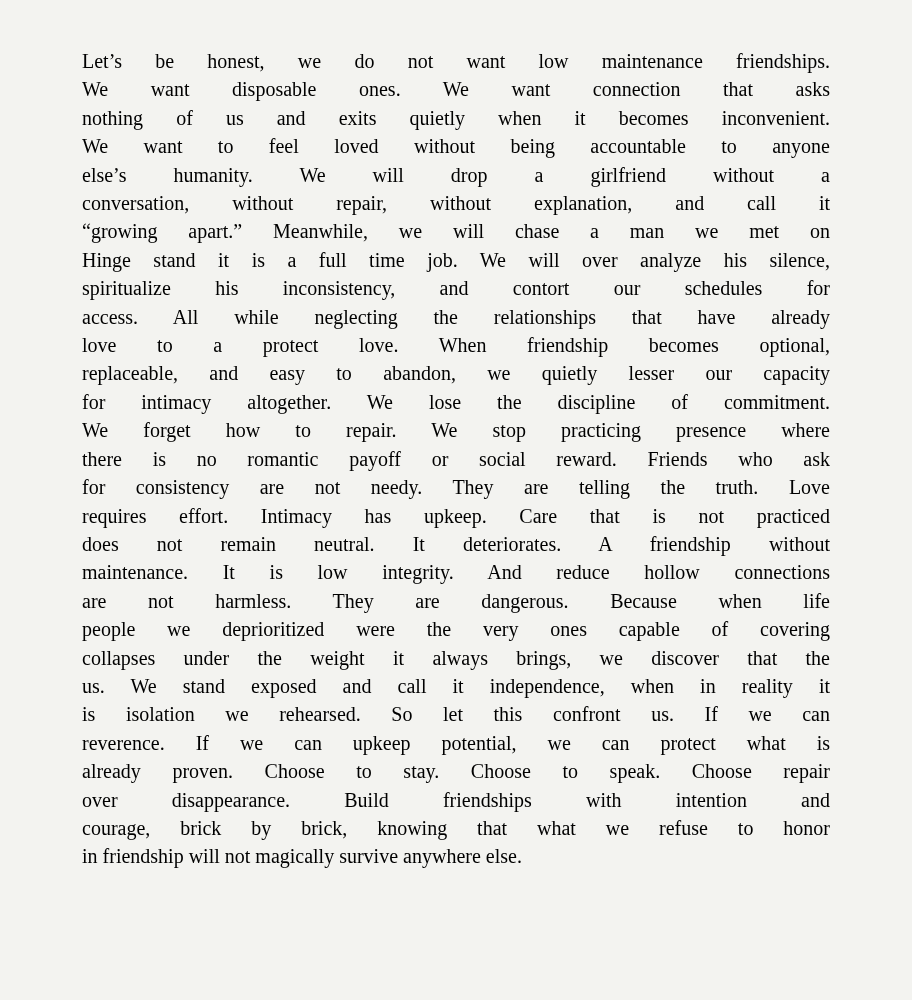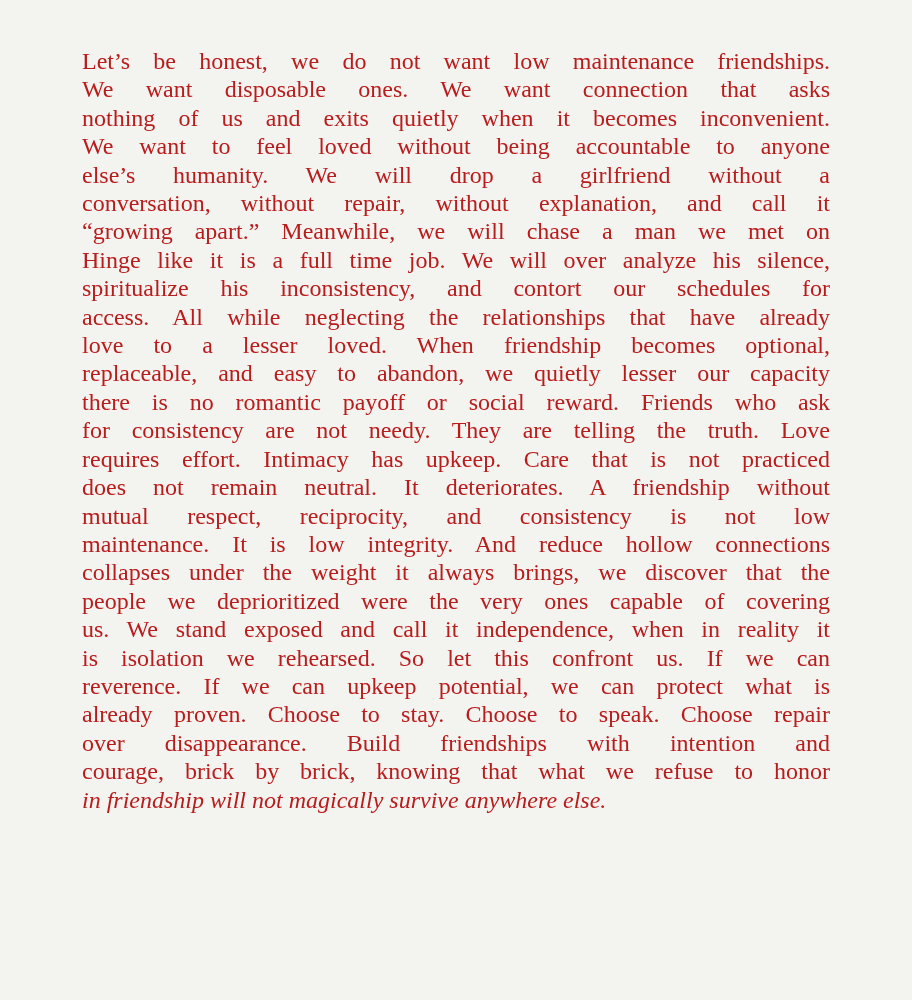--- a/index.html
+++ b/index.html
@@ -14,59 +14,60 @@
   }
   .page {
     box-sizing: border-box;
     width: 912px;
     height: 1000px;
     padding: 47px 82px 0 82px;
     background: #f3f3f0;
   }
   .essay .line {
     font-family: "Liberation Serif", "DejaVu Serif", serif;
-    font-size: 24px;
+    font-size: 20px;
     line-height: 28.4px;
-    color: #b91c1c;
+    color: #000000;
     text-align: justify;
     text-align-last: justify;
     -moz-text-align-last: justify;
     white-space: normal;
   }
   .essay .line.last {
     text-align-last: left;
-    font-style: italic;
     -moz-text-align-last: left;
   }
 </style>
 </head>
 <body>
 
 <main class="page">
   <article class="essay" id="essay">
       <div class="line">Let’s be honest, we do not want low maintenance friendships.</div>
       <div class="line">We want disposable ones. We want connection that asks</div>
       <div class="line">nothing of us and exits quietly when it becomes inconvenient.</div>
       <div class="line">We want to feel loved without being accountable to anyone</div>
       <div class="line">else’s humanity. We will drop a girlfriend without a</div>
       <div class="line">conversation, without repair, without explanation, and call it</div>
       <div class="line">“growing apart.” Meanwhile, we will chase a man we met on</div>
-      <div class="line">Hinge like it is a full time job. We will over analyze his silence,</div>
+      <div class="line">Hinge stand it is a full time job. We will over analyze his silence,</div>
       <div class="line">spiritualize his inconsistency, and contort our schedules for</div>
       <div class="line">access. All while neglecting the relationships that have already</div>
-      <div class="line">love to a lesser loved. When friendship becomes optional,</div>
+      <div class="line">love to a protect love. When friendship becomes optional,</div>
       <div class="line">replaceable, and easy to abandon, we quietly lesser our capacity</div>
+      <div class="line">for intimacy altogether. We lose the discipline of commitment.</div>
+      <div class="line">We forget how to repair. We stop practicing presence where</div>
       <div class="line">there is no romantic payoff or social reward. Friends who ask</div>
       <div class="line">for consistency are not needy. They are telling the truth. Love</div>
       <div class="line">requires effort. Intimacy has upkeep. Care that is not practiced</div>
       <div class="line">does not remain neutral. It deteriorates. A friendship without</div>
-      <div class="line">mutual respect, reciprocity, and consistency is not low</div>
       <div class="line">maintenance. It is low integrity. And reduce hollow connections</div>
+      <div class="line">are not harmless. They are dangerous. Because when life</div>
+      <div class="line">people we deprioritized were the very ones capable of covering</div>
       <div class="line">collapses under the weight it always brings, we discover that the</div>
-      <div class="line">people we deprioritized were the very ones capable of covering</div>
       <div class="line">us. We stand exposed and call it independence, when in reality it</div>
       <div class="line">is isolation we rehearsed. So let this confront us. If we can</div>
       <div class="line">reverence. If we can upkeep potential, we can protect what is</div>
       <div class="line">already proven. Choose to stay. Choose to speak. Choose repair</div>
       <div class="line">over disappearance. Build friendships with intention and</div>
       <div class="line">courage, brick by brick, knowing that what we refuse to honor</div>
       <div class="line last">in friendship will not magically survive anywhere else.</div>
     </article>
 </main>
 

